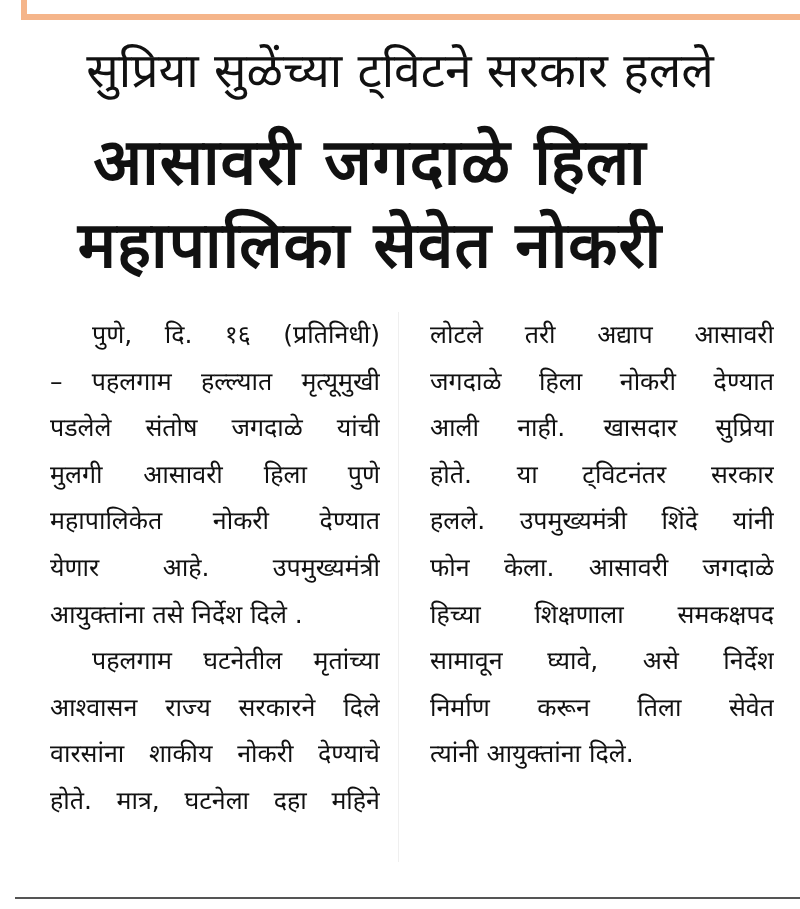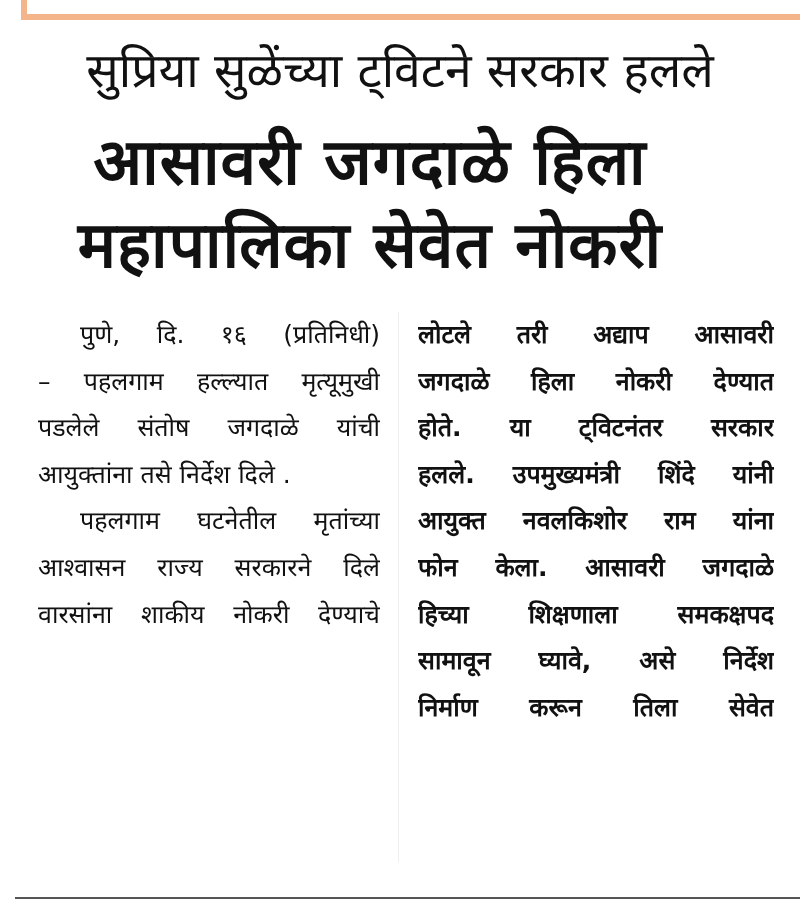--- a/index.html
+++ b/index.html
@@ -56,29 +56,30 @@
       line-height: 46.6px;
       text-align: justify;
       text-align-last: justify;
     }
     .column .line {
       display: block;
       white-space: nowrap;
       overflow: hidden;
       text-align: justify;
       text-align-last: justify;
+      margin-left: 12px;
     }
     .column .line.last {
       text-align-last: left;
     }
     .column .line.indent {
       padding-left: 42px;
     }
     .col-left { left: 38px; width: 342px; }
-    .col-right { left: 418px; width: 356px; font-weight: bold; }
+    .col-right { left: 418px; width: 356px; }
     .col-divider {
       position: absolute;
       left: 398px;
       top: 312px;
       width: 1px;
       height: 550px;
       background: #efefef;
     }
     .bottom-rule {
       position: absolute;
@@ -96,33 +97,38 @@
 
 <div class="kicker">सुप्रिया सुळेंच्या ट्विटने सरकार हलले</div>
 
 <div class="headline l1">आसावरी जगदाळे हिला</div>
 <div class="headline l2">महापालिका सेवेत नोकरी</div>
 
 <div class="column col-left">
   <span class="line indent">पुणे, दि. १६ (प्रतिनिधी)</span>
   <span class="line">– पहलगाम हल्ल्यात मृत्यूमुखी</span>
   <span class="line">पडलेले संतोष जगदाळे यांची</span>
+  <span class="line">मुलगी आसावरी हिला पुणे</span>
+  <span class="line">महापालिकेत नोकरी देण्यात</span>
+  <span class="line">येणार आहे. उपमुख्यमंत्री</span>
   <span class="line last">आयुक्तांना तसे निर्देश दिले .</span>
   <span class="line indent">पहलगाम घटनेतील मृतांच्या</span>
   <span class="line">आश्वासन राज्य सरकारने दिले</span>
   <span class="line">वारसांना शाकीय नोकरी देण्याचे</span>
+  <span class="line">होते. मात्र, घटनेला दहा महिने</span>
 </div>
 
 <div class="col-divider"></div>
 
 <div class="column col-right">
   <span class="line">लोटले तरी अद्याप आसावरी</span>
   <span class="line">जगदाळे हिला नोकरी देण्यात</span>
+  <span class="line">आली नाही. खासदार सुप्रिया</span>
   <span class="line">होते. या ट्विटनंतर सरकार</span>
   <span class="line">हलले. उपमुख्यमंत्री शिंदे यांनी</span>
-  <span class="line">आयुक्त नवलकिशोर राम यांना</span>
   <span class="line">फोन केला. आसावरी जगदाळे</span>
   <span class="line">हिच्या शिक्षणाला समकक्षपद</span>
   <span class="line">सामावून घ्यावे, असे निर्देश</span>
   <span class="line">निर्माण करून तिला सेवेत</span>
+  <span class="line last">त्यांनी आयुक्तांना दिले.</span>
 </div>
 
 <div class="bottom-rule"></div>
 
 </body></html>

